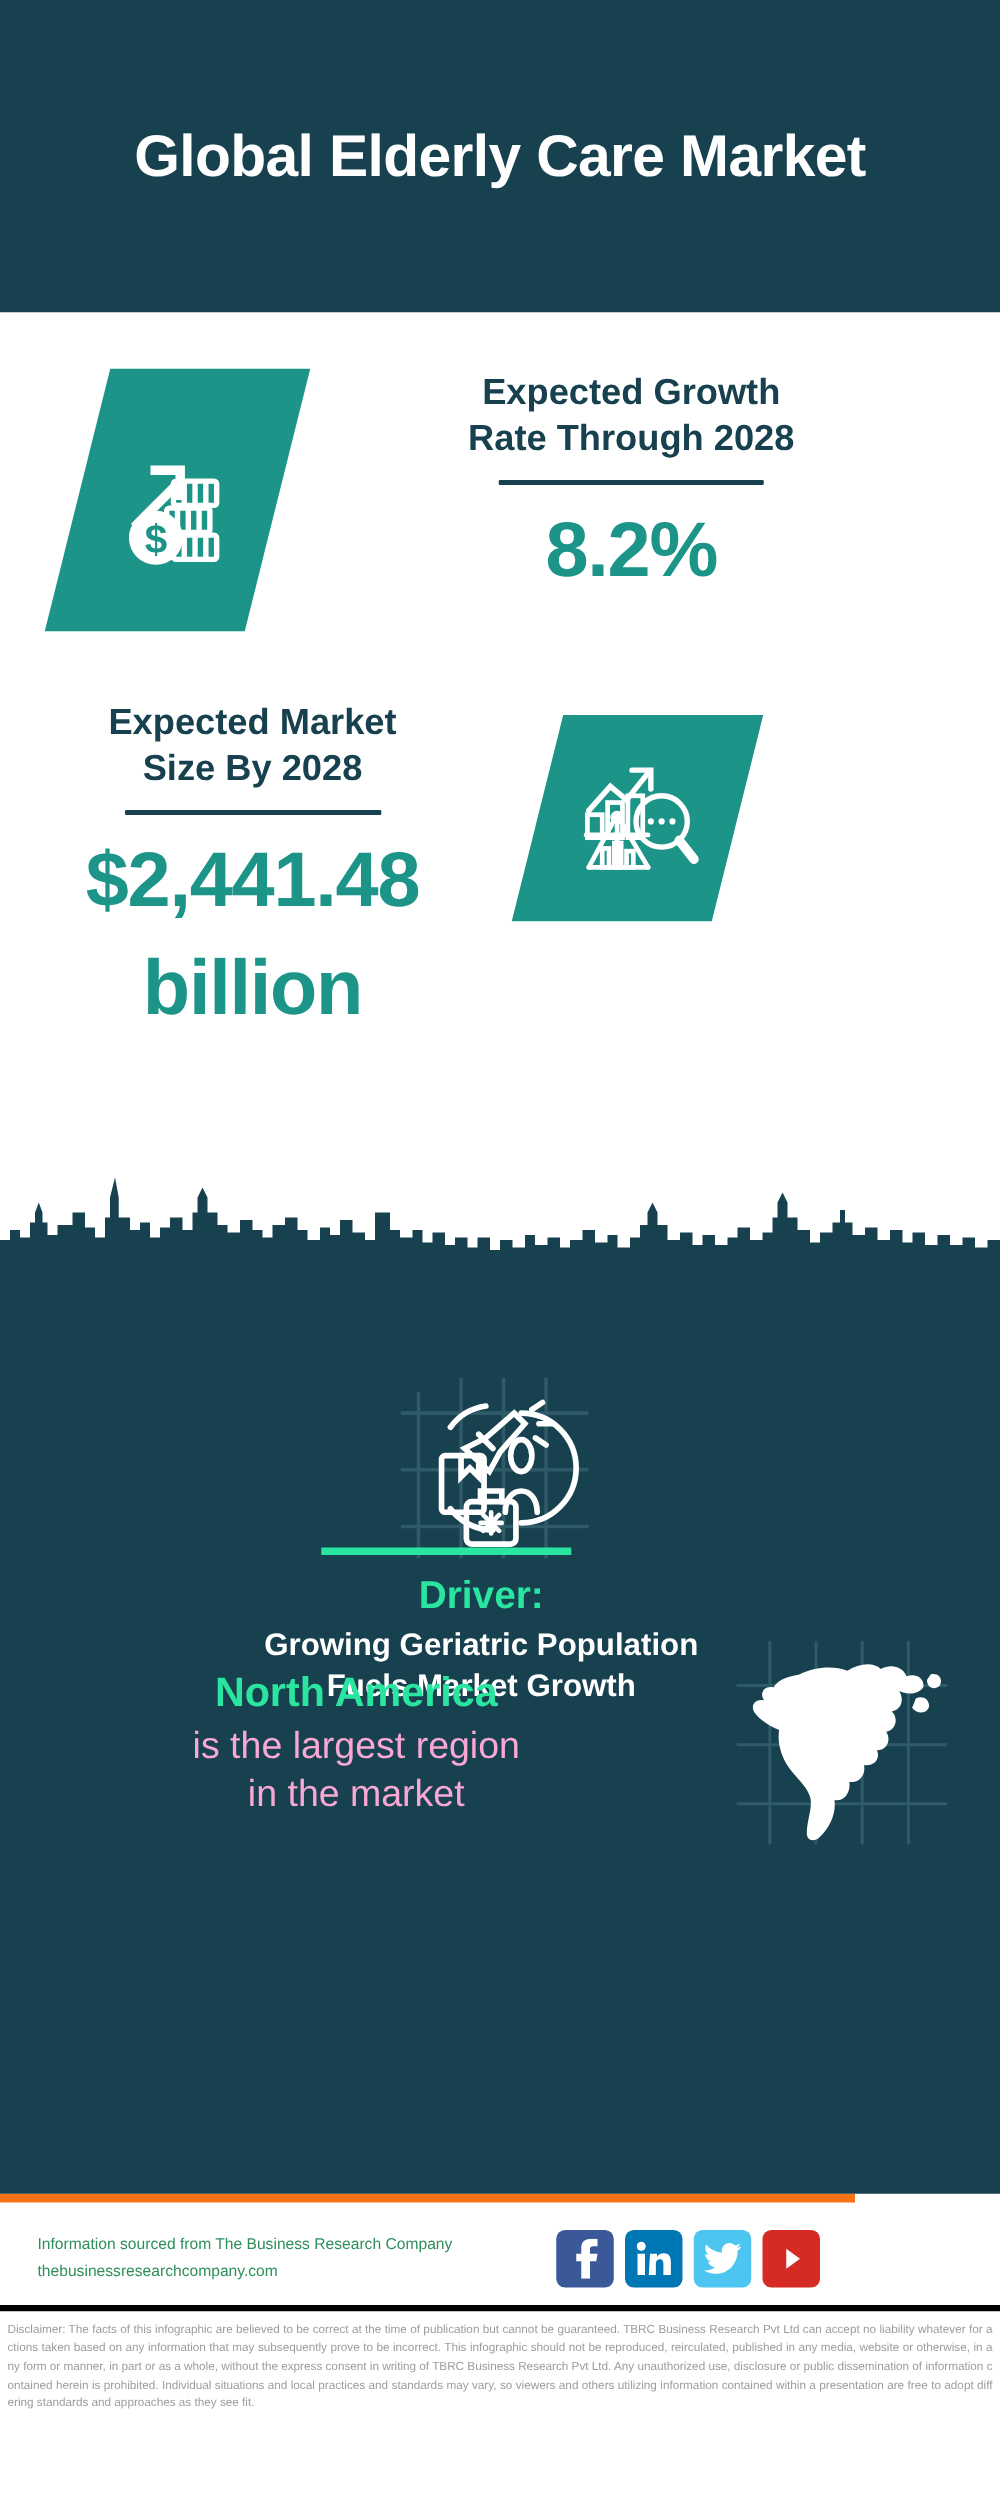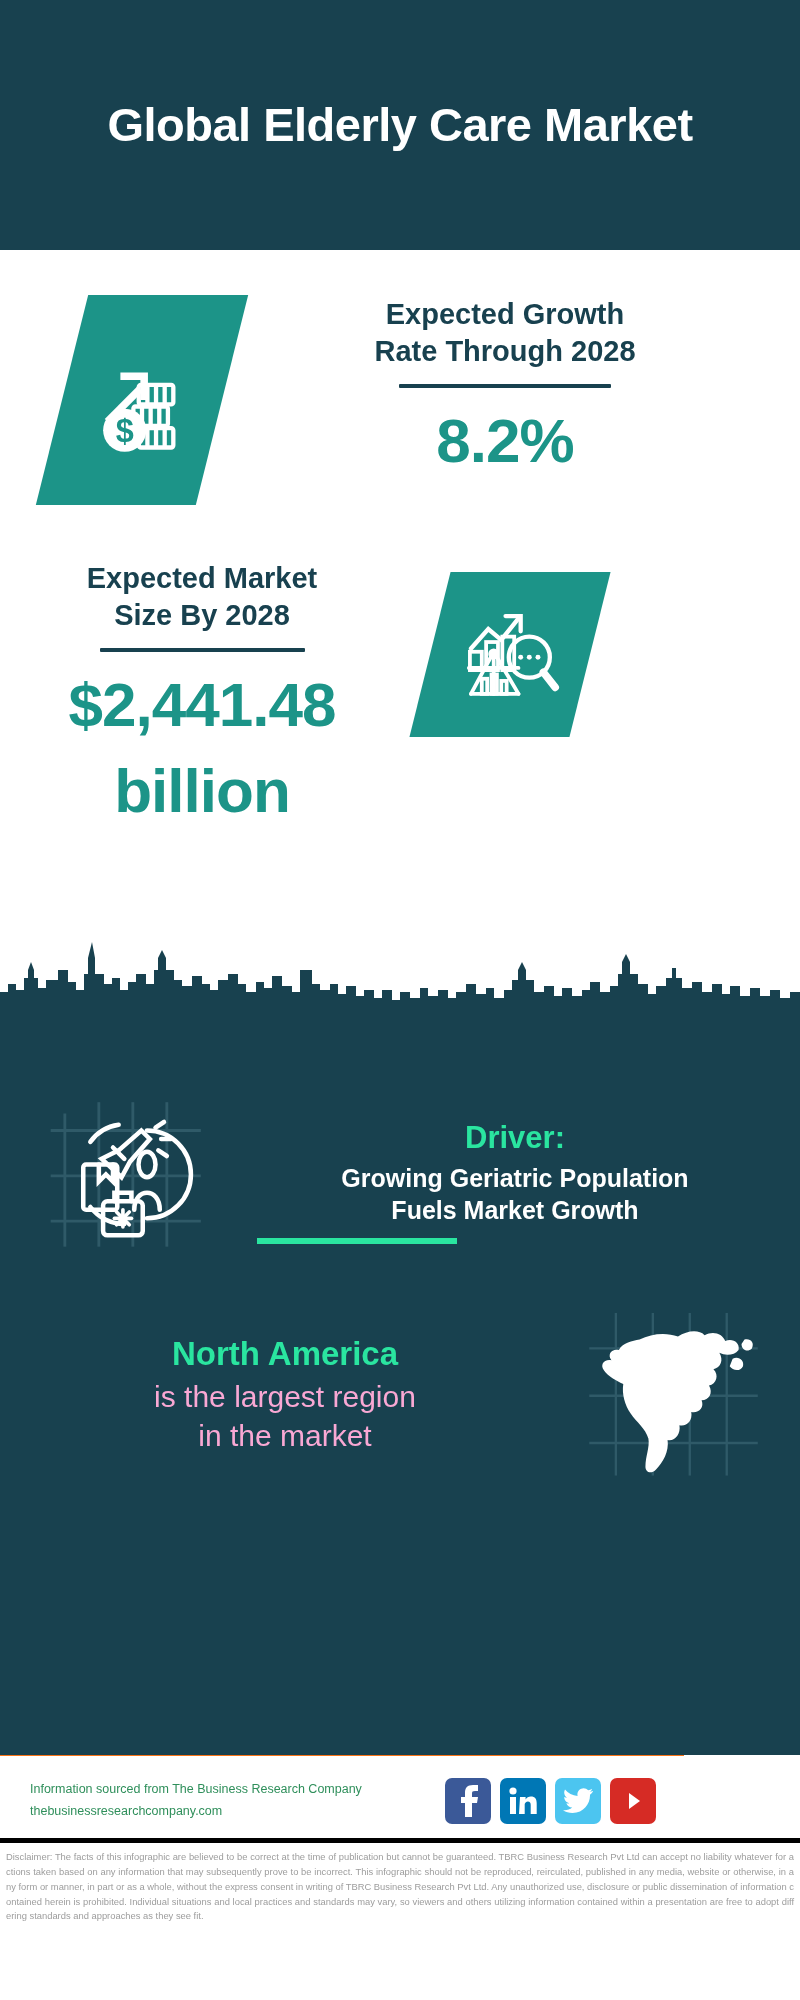--- a/index.html
+++ b/index.html
@@ -80,21 +80,21 @@
     display:block;
   }
   .gridlines { position:absolute; }
   .gridlines line { stroke:#2f5a68; stroke-width:2; }
 
   
   .driver-row {
     position:absolute;
     left:0; top:78px;
     width:800px;
-    display:flex; align-items:center;
+    display:flex; align-items:center;flex-direction:column;
   }
   .driver-icon-cell {
     width:260px; display:flex; justify-content:center; align-items:center;
   }
   .driver-text { flex:1; padding-right:30px; text-align:center; }
   .driver-label {
     color:#2ae5a0;
     font-weight:bold;
     font-size:31px;
     margin-bottom:6px;
@@ -133,21 +133,21 @@
     line-height:1.3;
   }
   .region-map-cell {
     width:250px; display:flex; justify-content:center; align-items:center;
   }
 
   
   .footer {
     width:684px;
     background:#ffffff;
-    border-top:1px solid #f97316;
+    border-top:7px solid #f97316;
     padding:22px 18px 14px 30px;
     display:flex; align-items:center; justify-content:space-between;
   }
   .footer-src {
     color:#2f8f5b;
     font-size:12.5px;
     line-height:1.75;
   }
   .socials { display:flex; gap:9px; align-items:center; padding-right:10px;}
   .s-ico {

